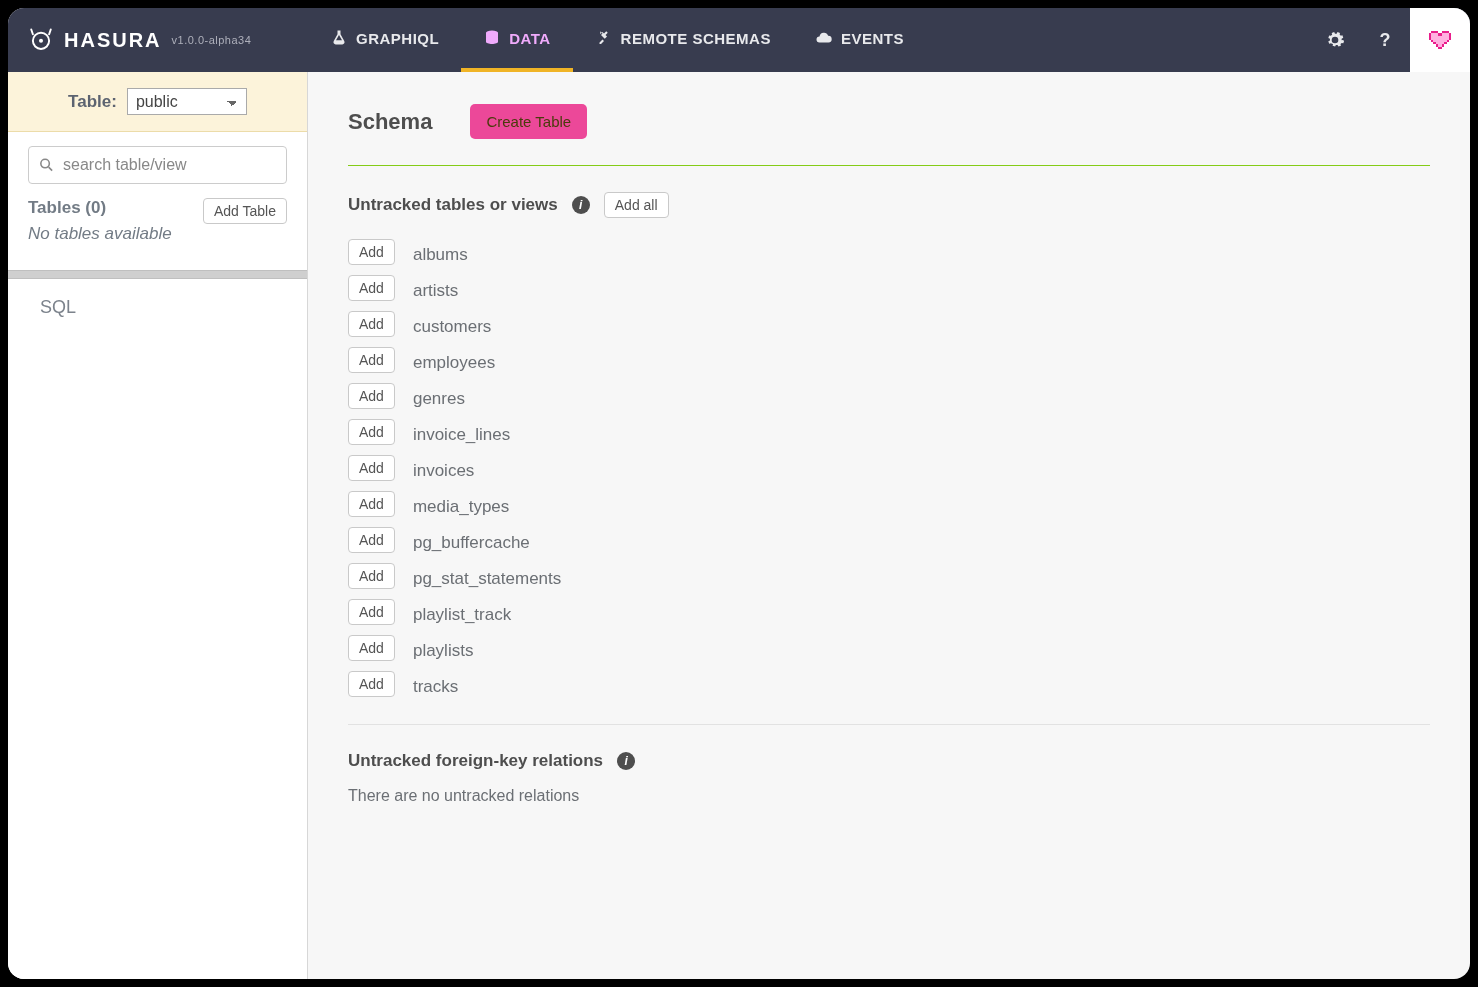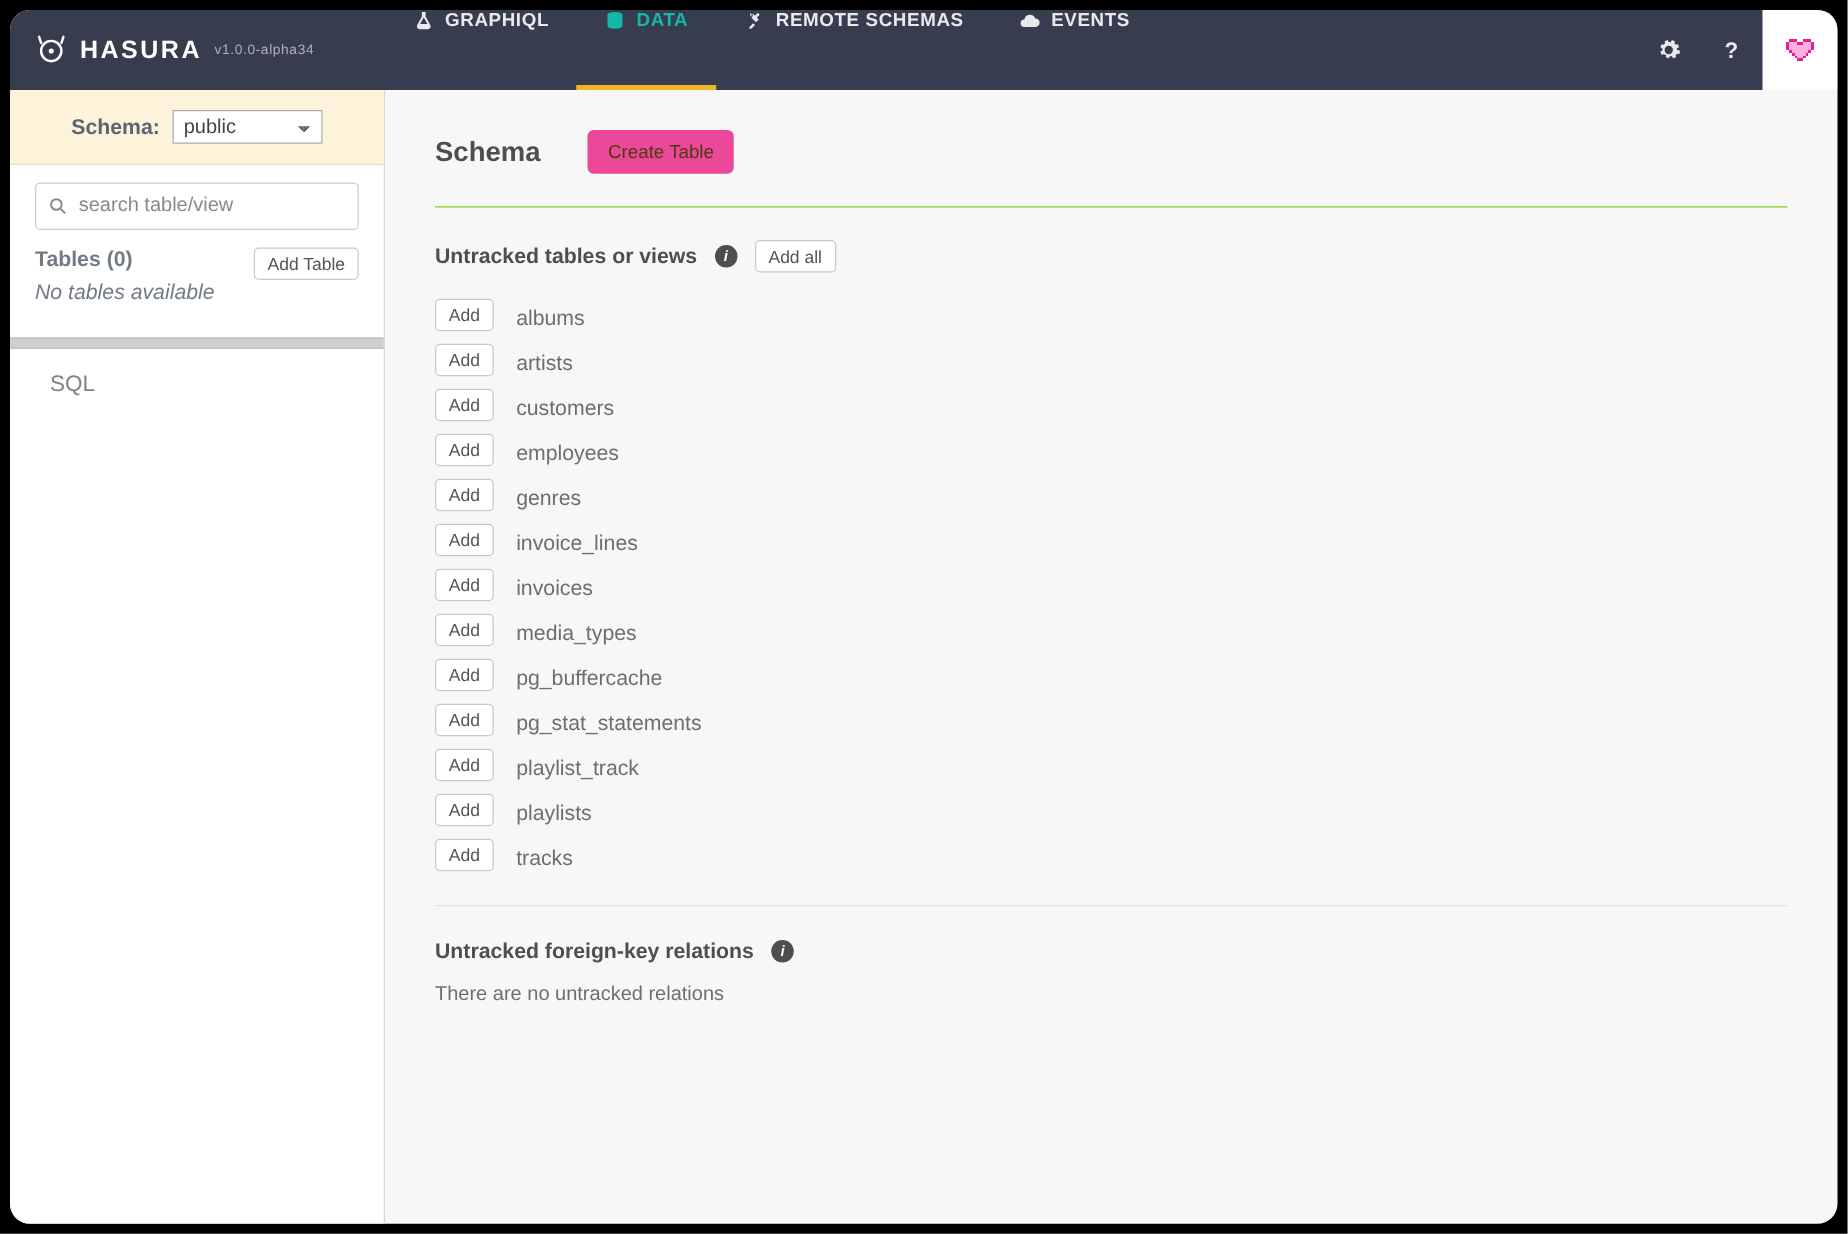--- a/index.html
+++ b/index.html
@@ -48,32 +48,32 @@
     font-size: 11px;
     color: #aeb0bb;
     letter-spacing: 0.5px;
   }
   .nav-tabs {
     display: flex;
     align-items: stretch;
   }
   .nav-tab {
     display: flex;
-    align-items: flex-start;
+    align-items: center;
     gap: 8px;
     padding: 0 22px;
     font-weight: 700;
     font-size: 15px;
     letter-spacing: 0.5px;
     color: #e8e9ec;
     cursor: pointer;
     border-bottom: 4px solid transparent;
   }
   .nav-tab.active {
-    color: #14b8a6;
+    color: #f0abfc;
     border-bottom-color: #f0b426;
   }
   .nav-tab .ico { width:18px; height:18px; display:flex; align-items:center; justify-content:center;}
   .nav-right {
     margin-left: auto;
     display: flex;
     align-items: stretch;
   }
   .secure {
     display: flex;
@@ -364,21 +364,21 @@
           </svg>
         </span>
       </div>
     </div>
   </div>
 
   <div class="body">
 
     <div class="sidebar">
       <div class="schema-select-row">
-        <span class="schema-label">Schema:</span>
+        <span class="schema-label">Table:</span>
         <select class="schema-select">
           <option>public</option>
         </select>
       </div>
       <div class="sidebar-inner">
         <div class="search-wrap">
           <span class="sicon">
             <svg viewBox="0 0 24 24" width="17" height="17" fill="none" stroke="currentColor" stroke-width="2.2">
                 <circle cx="10" cy="10" r="6"></circle>
                 <path d="M15 15l5 5"></path>

